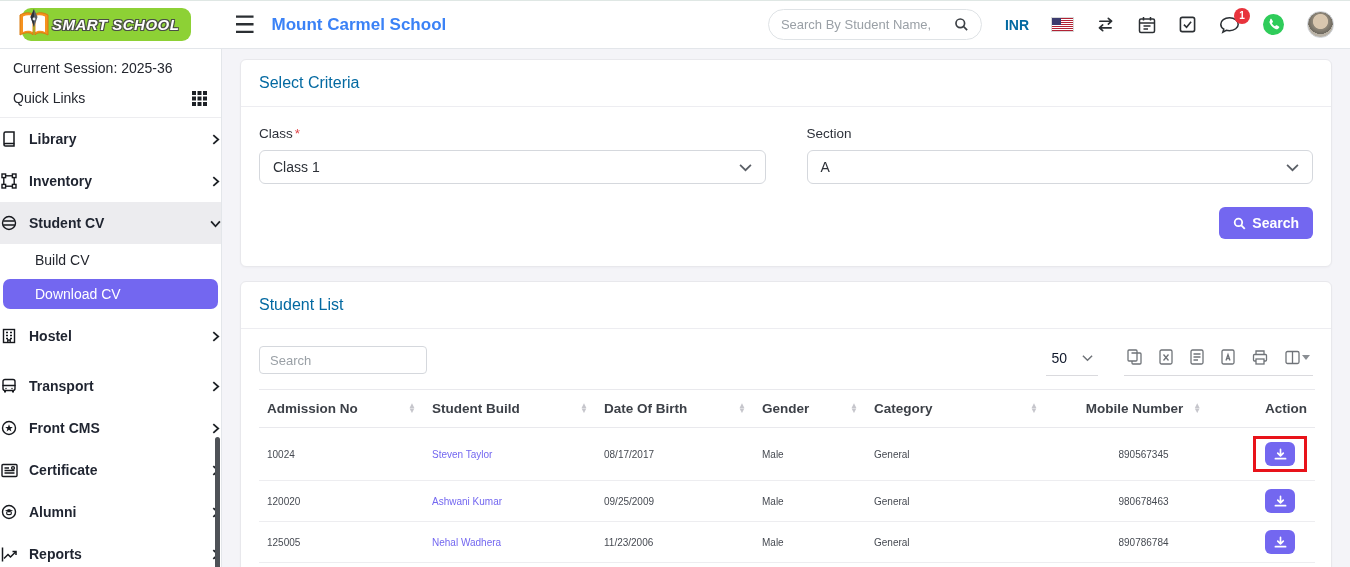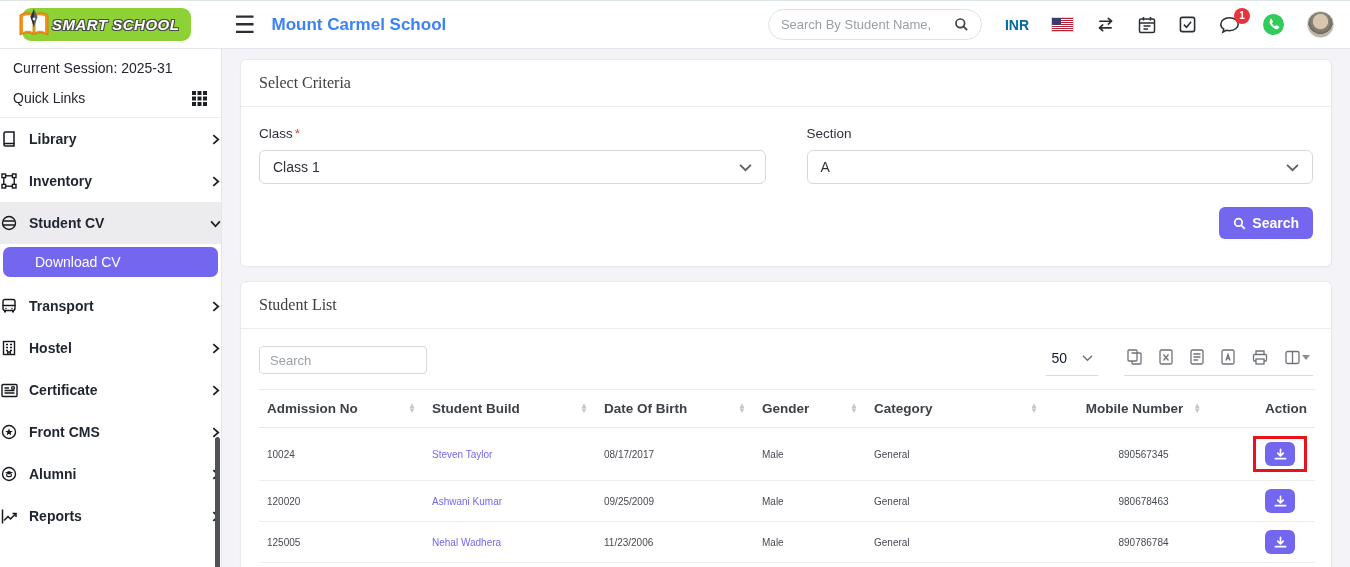--- a/index.html
+++ b/index.html
@@ -76,21 +76,21 @@
   .sub-item { padding:8px 14px 8px 35px; font-size:14px; color:#23262e; cursor:pointer; }
   .sub-item.active {
     background:#7367f0; color:#fff; border-radius:7px; margin:3px 3px 6px;
     padding:7px 14px 7px 32px;
   }
   .side-scroll { position:absolute; right:1px; top:388px; width:5px; height:200px; background:#4e5257; border-radius:3px; }
   .micon { width:18px; display:flex; justify-content:center; color:#16181d; }
   
   .main { flex:1; padding:10px 18px 0; overflow:hidden; }
   .card { background:#fff; border:1px solid #e8e8ec; border-radius:6px; box-shadow:0 1px 2px rgba(40,40,60,.03); }
-  .card-title { padding:14px 18px; font-size:16px; color:#404040; border-bottom:1px solid #ededf1;font-family:Liberation Serif, serif; }
+  .card-title { padding:14px 18px; font-size:16px; color:#0369a1; border-bottom:1px solid #ededf1; }
   .card1-body { padding:19px 18px 27px; }
   .form-grid { display:grid; grid-template-columns:1fr 1fr; column-gap:41px; }
   .field-label { font-size:13.5px; color:#2d313a; margin-bottom:9px; }
   .req { color:#e0454a; margin-left:2px; }
   .select {
     height:34px; border:1px solid #d5d8dd; border-radius:6px; background:#fff;
     display:flex; align-items:center; justify-content:space-between; padding:0 13px;
     font-size:14px; color:#2d3138; cursor:pointer;
   }
   .btn-row { display:flex; justify-content:flex-end; margin-top:23px; }
@@ -201,21 +201,21 @@
         <path fill="#fff" d="M5.6 3.9c.3-.3.8-.3 1 .1l.9 1.5c.2.3.1.7-.2.9l-.6.5c.5 1.1 1.4 2 2.5 2.5l.5-.6c.2-.3.6-.4.9-.2l1.5.9c.4.2.4.7.1 1l-.7.7c-.4.4-1.1.6-1.6.4-2.2-.9-4-2.7-4.9-4.9-.2-.5-.1-1.2.3-1.6z"></path>
       </svg>
     </span>
     <span class="avatar"></span>
   </div>
 </div>
 
 <div class="layout">
 
   <div class="sidebar">
-    <div class="session">Current Session: 2025-31</div>
+    <div class="session">Current Session: 2025-36</div>
     <div class="quick-links">
       <span>Quick Links</span>
       <span class="micon">
         <svg width="15" height="15" viewBox="0 0 15 15" fill="#1c2025">
           <rect x="0" y="0" width="4" height="4"></rect>
             <rect x="5.5" y="0" width="4" height="4"></rect>
             <rect x="11" y="0" width="4" height="4"></rect>
           <rect x="0" y="5.5" width="4" height="4"></rect>
             <rect x="5.5" y="5.5" width="4" height="4"></rect>
             <rect x="11" y="5.5" width="4" height="4"></rect>
@@ -266,77 +266,78 @@
             <path d="M2.2 6 H13.8 M2.2 10 H13.8"></path>
         </svg>
       </span>
       <span>Student CV</span>
       <span class="chev">
         <svg width="11" height="11" viewBox="0 0 10 10" fill="none" stroke="#1c2025" stroke-width="1.6">
             <path d="M1 3 L5 7.5 L9 3"></path>
           </svg>
       </span>
     </div>
+    <div class="sub-item">Build CV</div>
     <div class="sub-item active">Download CV</div>
+
+    <div class="menu-item">
+      <span class="micon">
+        <svg width="16" height="16" viewBox="0 0 16 16" fill="none" stroke="#16181d" stroke-width="1.4">
+          <rect x="2.5" y="1.5" width="11" height="13"></rect>
+          <path d="M5 4.5 H7 M9 4.5 H11 M5 7.5 H7 M9 7.5 H11 M5 10.5 H7 M9 10.5 H11 M6.8 14.5 V12 H9.2 V14.5"></path>
+        </svg>
+      </span>
+      <span>Hostel</span>
+      <span class="chev">
+        <svg width="11" height="11" viewBox="0 0 10 10" fill="none" stroke="#1c2025" stroke-width="1.6">
+            <path d="M3 1 L7.5 5 L3 9"></path>
+          </svg>
+      </span>
+    </div>
 
     <div class="menu-item" style="margin-top:8px;">
       <span class="micon">
         <svg width="16" height="16" viewBox="0 0 16 16" fill="none" stroke="#16181d" stroke-width="1.4">
           <rect x="2" y="1.5" width="12" height="11" rx="2"></rect>
           <path d="M2 7.5 H14 M5 10.5 H5.01 M11 10.5 H11.01" stroke-linecap="round"></path>
           <path d="M4 12.5 V14.5 M12 12.5 V14.5" stroke-width="2"></path>
         </svg>
       </span>
       <span>Transport</span>
       <span class="chev">
         <svg width="11" height="11" viewBox="0 0 10 10" fill="none" stroke="#1c2025" stroke-width="1.6">
             <path d="M3 1 L7.5 5 L3 9"></path>
           </svg>
       </span>
     </div>
 
     <div class="menu-item">
       <span class="micon">
         <svg width="16" height="16" viewBox="0 0 16 16" fill="none" stroke="#16181d" stroke-width="1.4">
-          <rect x="2.5" y="1.5" width="11" height="13"></rect>
-          <path d="M5 4.5 H7 M9 4.5 H11 M5 7.5 H7 M9 7.5 H11 M5 10.5 H7 M9 10.5 H11 M6.8 14.5 V12 H9.2 V14.5"></path>
-        </svg>
-      </span>
-      <span>Hostel</span>
+          <circle cx="8" cy="8" r="6.5"></circle>
+          <path d="M8 4.2 L9 6.9 L11.8 7 L9.6 8.7 L10.4 11.4 L8 9.8 L5.6 11.4 L6.4 8.7 L4.2 7 L7 6.9 Z" fill="#16181d" stroke="none"></path>
+        </svg>
+      </span>
+      <span>Front CMS</span>
       <span class="chev">
         <svg width="11" height="11" viewBox="0 0 10 10" fill="none" stroke="#1c2025" stroke-width="1.6">
             <path d="M3 1 L7.5 5 L3 9"></path>
           </svg>
       </span>
     </div>
 
     <div class="menu-item">
       <span class="micon">
         <svg width="17" height="15" viewBox="0 0 17 15" fill="none" stroke="#16181d" stroke-width="1.4">
           <rect x="1" y="1.5" width="15" height="12" rx="1"></rect>
           <path d="M3.5 5 H8 M3.5 7.5 H13.5 M3.5 10 H13.5"></path>
             <circle cx="12" cy="5" r="1.4"></circle>
         </svg>
       </span>
       <span>Certificate</span>
-      <span class="chev">
-        <svg width="11" height="11" viewBox="0 0 10 10" fill="none" stroke="#1c2025" stroke-width="1.6">
-            <path d="M3 1 L7.5 5 L3 9"></path>
-          </svg>
-      </span>
-    </div>
-
-    <div class="menu-item">
-      <span class="micon">
-        <svg width="16" height="16" viewBox="0 0 16 16" fill="none" stroke="#16181d" stroke-width="1.4">
-          <circle cx="8" cy="8" r="6.5"></circle>
-          <path d="M8 4.2 L9 6.9 L11.8 7 L9.6 8.7 L10.4 11.4 L8 9.8 L5.6 11.4 L6.4 8.7 L4.2 7 L7 6.9 Z" fill="#16181d" stroke="none"></path>
-        </svg>
-      </span>
-      <span>Front CMS</span>
       <span class="chev">
         <svg width="11" height="11" viewBox="0 0 10 10" fill="none" stroke="#1c2025" stroke-width="1.6">
             <path d="M3 1 L7.5 5 L3 9"></path>
           </svg>
       </span>
     </div>
 
     <div class="menu-item">
       <span class="micon">
         <svg width="16" height="16" viewBox="0 0 16 16" fill="none" stroke="#16181d" stroke-width="1.4">

